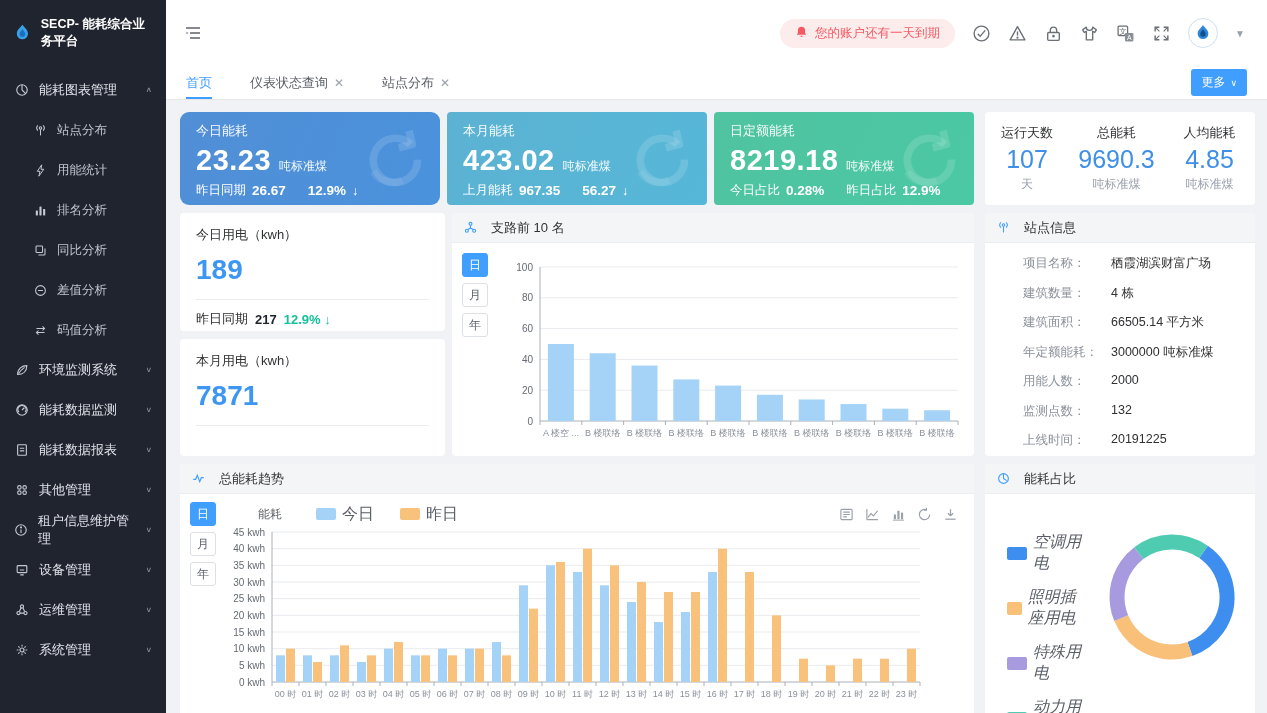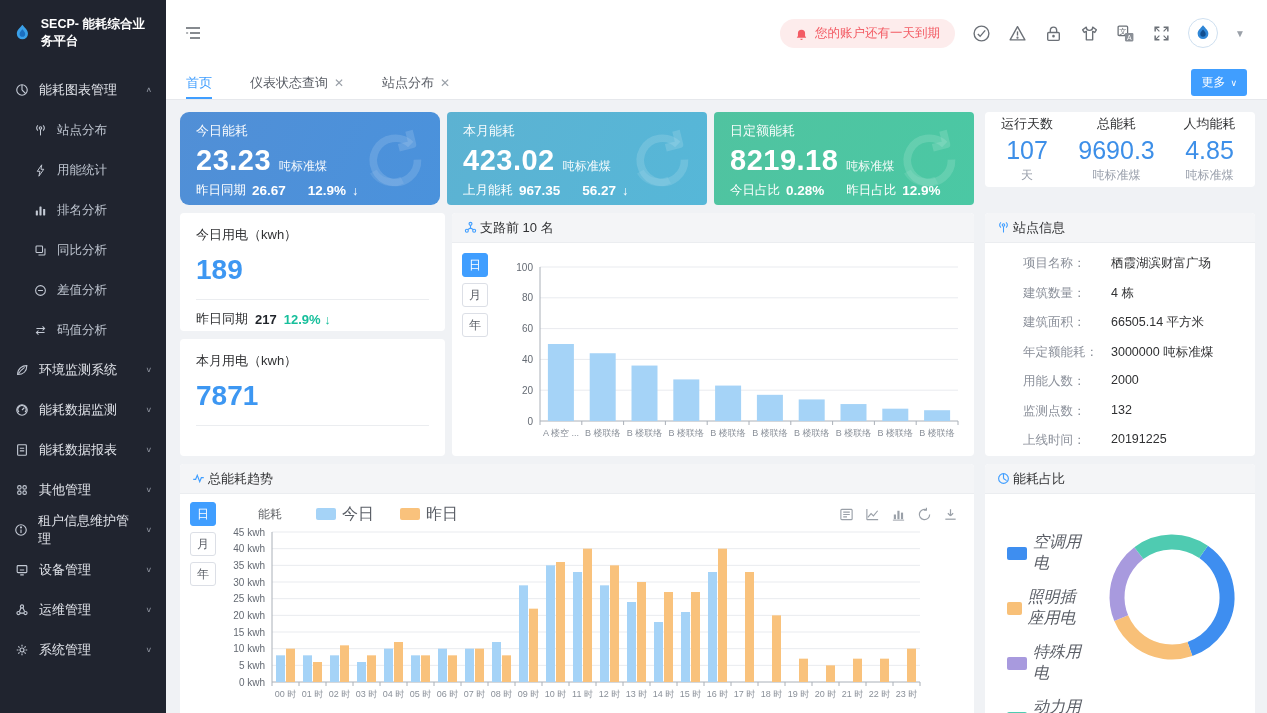--- a/index.html
+++ b/index.html
@@ -11,54 +11,54 @@
   .logo { height:66px; display:flex; align-items:center; gap:8px; padding:0 12px; color:#fff; font-weight:bold; font-size:12.5px; }
   .nav { padding-top:4px; }
   .nav-group { height:40px; display:flex; align-items:center; gap:10px; padding:0 14px; color:#e0e3e9; font-size:13px; cursor:pointer; }
   .nav-sub { height:40px; display:flex; align-items:center; gap:9px; padding-left:33px; color:#bfc6d1; font-size:12.5px; cursor:pointer; }
   .nav-ic { width:15px; display:inline-flex; justify-content:center; color:#c3c9d4; }
   .nav-ch { margin-left:auto; font-size:9px; color:#8b919d; transform:scaleY(.8); }
   .nav-ic svg { display:block; }
 
   
   .header { position:absolute; left:166px; right:0; top:0; height:66px; background:#fff; display:flex; align-items:center; padding:0 22px 0 18px; gap:17px; }
-  .alert-pill { margin-left:auto; background:#fdecec; color:#f35b64; border-radius:15px; padding:6px 15px; font-size:12.5px; display:flex; align-items:flex-end; gap:7px; cursor:pointer; }
+  .alert-pill { margin-left:auto; background:#fdecec; color:#f35b64; border-radius:15px; padding:6px 15px; font-size:12.5px; display:flex; align-items:flex-start; gap:7px; cursor:pointer; }
   .hicon { color:#5f646b; display:inline-flex; cursor:pointer; }
   .avatar { width:30px; height:30px; border-radius:50%; border:1px solid #cfe0f0; display:grid; place-items:center; background:#fff; cursor:pointer; }
   .hcaret { color:#9aa0a8; font-size:10px; cursor:pointer; }
 
   
   .tabbar { position:absolute; left:166px; right:0; top:66px; height:34px; background:#fff; border-bottom:1px solid #e6e8ec; display:flex; align-items:center; padding:0 20px; }
   .tab { margin-right:38px; height:100%; display:flex; align-items:center; gap:6px; color:#5a5e66; cursor:pointer; position:relative; }
   .tab.active { color:#409eff; }
   .tab.active::after { content:""; position:absolute; left:0; right:0; bottom:0; height:2px; background:#409eff; }
   .tab-x { color:#9aa0a8; font-size:12px; }
   .more-btn { margin-left:auto; background:#409eff; color:#fff; border:none; border-radius:3px; font-size:12px; padding:5px 10px; display:flex; gap:5px; align-items:center; cursor:pointer; }
 
   
   .main { position:absolute; left:166px; right:0; top:100px; bottom:0; padding:12px 12px 0 14px; display:flex; flex-direction:column; gap:8px; }
   .row { display:flex; gap:7px; }
   .panel { background:#fff; border-radius:4px; overflow:hidden; }
-  .phead { height:30px; background:#f4f5f7; border-bottom:1px solid #ebedf0; display:flex; align-items:center; gap:3px; padding:0 12px; font-size:13px; color:#303133; }
+  .phead { height:30px; background:#f4f5f7; border-bottom:1px solid #ebedf0; display:flex; align-items:center; gap:14px; padding:0 12px; font-size:13px; color:#303133; }
   .phead svg { display:block; }
 
   
   .card { flex:0 0 260px; height:93px; border-radius:4px; color:#fff; padding:10px 16px; position:relative; overflow:hidden; cursor:default; }
   .card-0 { background:linear-gradient(115deg,#518fd6,#4a92dc);border-radius:9px; }
   .card-1 { background:linear-gradient(115deg,#5cb2d2,#56b7d8); }
   .card-2 { background:linear-gradient(115deg,#50c3a0,#4bc8a4); }
   .card-title { font-size:13px; opacity:.95; }
   .card-main { margin-top:4px; display:flex; align-items:baseline; gap:8px; }
   .card-value { font-size:29px; font-weight:bold; letter-spacing:.5px; }
   .card-unit { font-size:12px; opacity:.95; }
   .card-sub { margin-top:5px; font-size:12.5px; display:flex; gap:6px; align-items:center; }
   .card-sub b { font-size:13.5px; }
   .card-sub .gap { width:10px; }
   .card-wm { position:absolute; right:14px; top:12px; opacity:.55; }
-  .stats-card { flex:1; margin-left:4px; height:75px; background:#fff; border-radius:4px; display:flex; align-items:center; justify-content:space-around; padding:0 6px; }
+  .stats-card { flex:1; margin-left:4px; height:93px; background:#fff; border-radius:4px; display:flex; align-items:center; justify-content:space-around; padding:0 6px; }
   .stat { text-align:center; }
   .stat-label { font-size:13px; color:#303133; }
   .stat-value { font-size:25px; font-weight:normal; color:#3d8fe8; margin:3px 8px 2px; }
   .stat-unit { font-size:12px; color:#9aa0ac; }
 
   
   .leftcol { width:265px; display:flex; flex-direction:column; gap:8px; }
   .usage { flex:1; padding:13px 16px; }
   .usage-title { font-size:13px; color:#303133; }
   .usage-value { font-size:28px; font-weight:bold; color:#3d97f2; margin-top:10px; }

